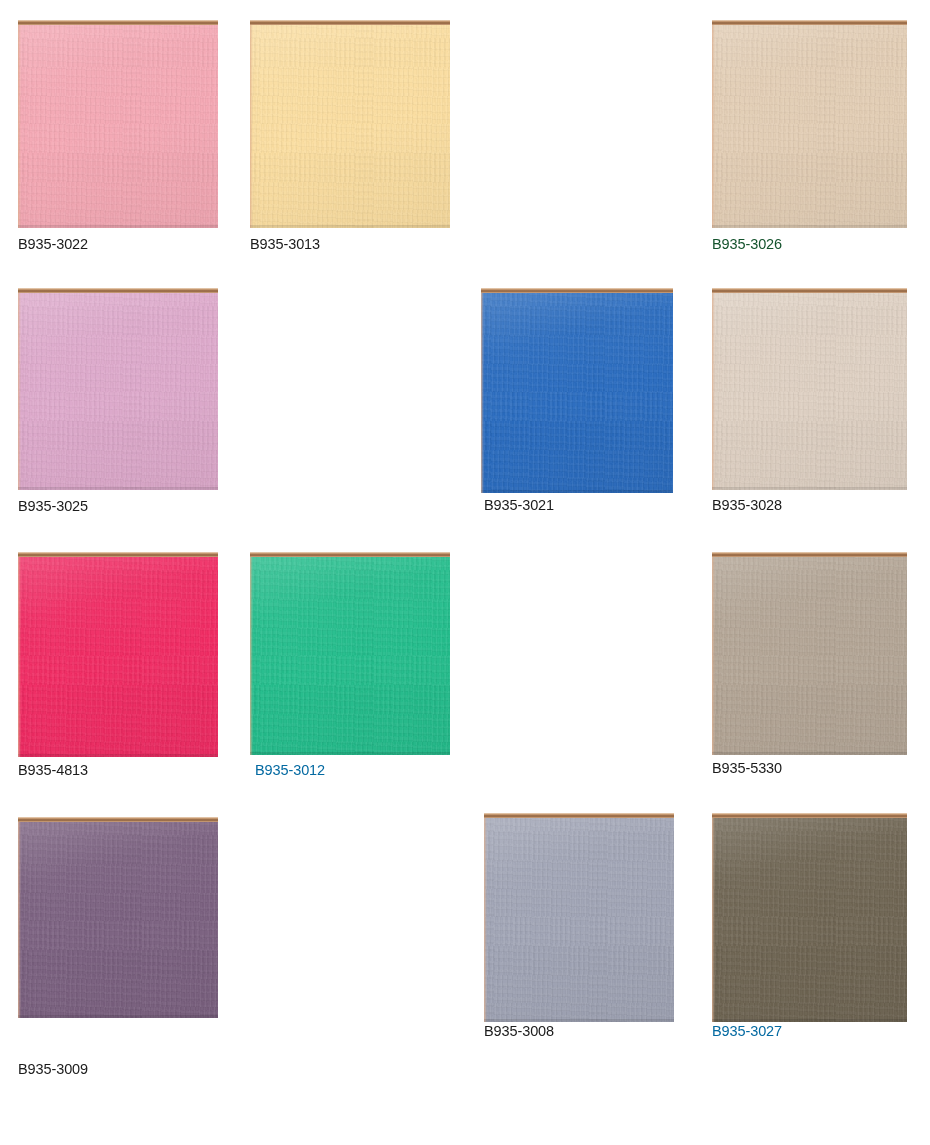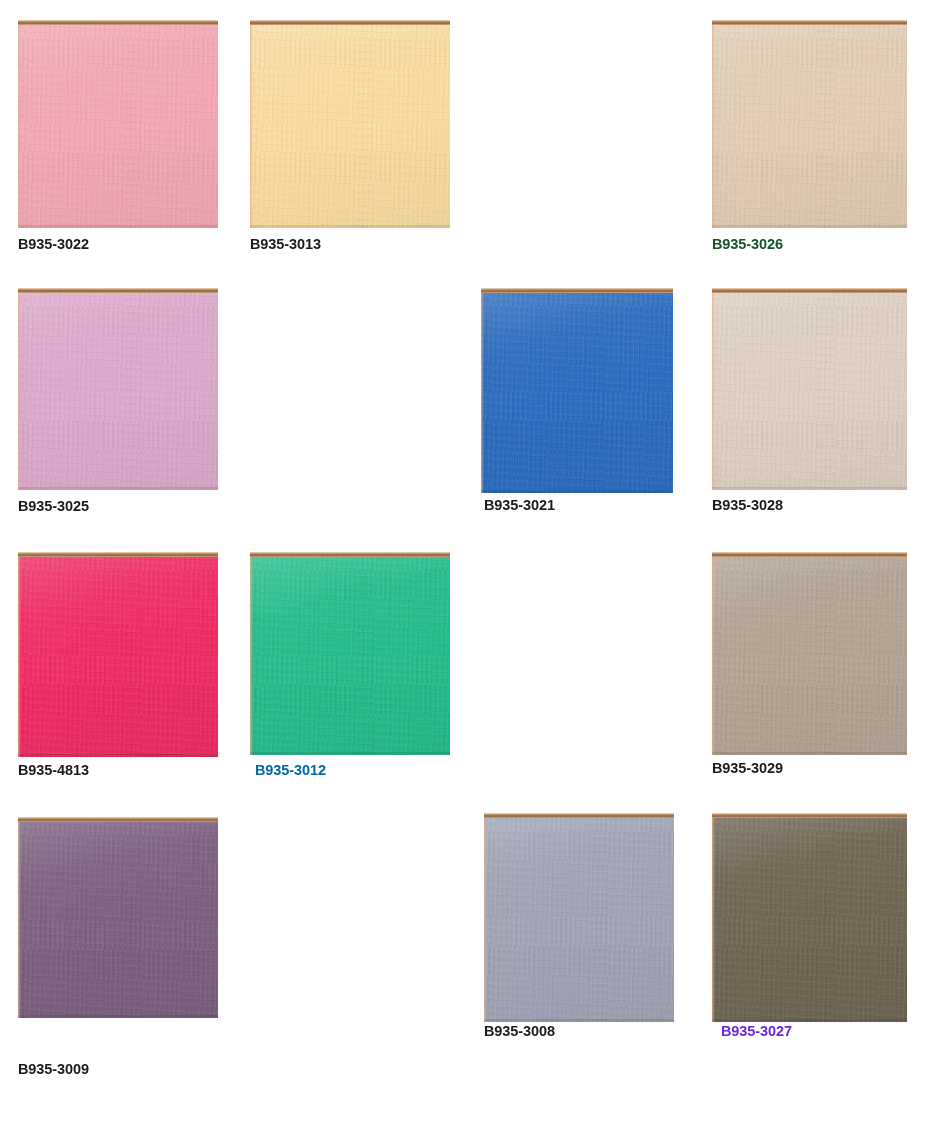--- a/index.html
+++ b/index.html
@@ -145,21 +145,21 @@
       rgba(0,0,0,0.05) 100%);
   }
 
   
   .swatch-label {
     position: absolute;
     left: 0;
     white-space: nowrap;
     font-family: "Liberation Sans", sans-serif;
     font-size: 14.5px;
-    font-weight: 700;
+    font-weight: 400;
     letter-spacing: -0.1px;
     color: #1b1b1b;
     line-height: 1;
   }
 </style>
 </head>
 <body>
 
 <div id="swatch-sheet">
     <div class="swatch-cell" style="left: 18px; top: 20px;">
@@ -253,21 +253,21 @@
     <div class="swatch-cell" style="left: 712px; top: 552px;">
       <div class="chip" style="width: 195px; height: 203px;">
         <div class="chip-face" style="background: rgb(179, 165, 149);"></div>
         <div class="chip-grain"></div>
         <div class="chip-sheen"></div>
         <div class="chip-edge-left"></div>
         <div class="chip-edge"></div>
         <div class="chip-foot"></div>
       </div>
     </div>
-    <div class="swatch-label" style="left: 712px; top: 761px; color: rgb(27, 27, 27);">B935-3029</div>
+    <div class="swatch-label" style="left: 712px; top: 761px; color: rgb(27, 27, 27);">B935-5330</div>
     <div class="swatch-cell" style="left: 18px; top: 817px;">
       <div class="chip" style="width: 200px; height: 201px;">
         <div class="chip-face" style="background: rgb(123, 97, 128);"></div>
         <div class="chip-grain"></div>
         <div class="chip-sheen"></div>
         <div class="chip-edge-left"></div>
         <div class="chip-edge"></div>
         <div class="chip-foot"></div>
       </div>
     </div>
@@ -286,14 +286,14 @@
     <div class="swatch-cell" style="left: 712px; top: 813px;">
       <div class="chip" style="width: 195px; height: 209px;">
         <div class="chip-face" style="background: rgb(111, 101, 83);"></div>
         <div class="chip-grain"></div>
         <div class="chip-sheen"></div>
         <div class="chip-edge-left"></div>
         <div class="chip-edge"></div>
         <div class="chip-foot"></div>
       </div>
     </div>
-    <div class="swatch-label" style="left: 712px; top: 1024px; color: #6d28d9; margin-left: 9px;">B935-3027</div>
+    <div class="swatch-label" style="left: 712px; top: 1024px; color: #0369a1;">B935-3027</div>
   </div>
 
 </body></html>

